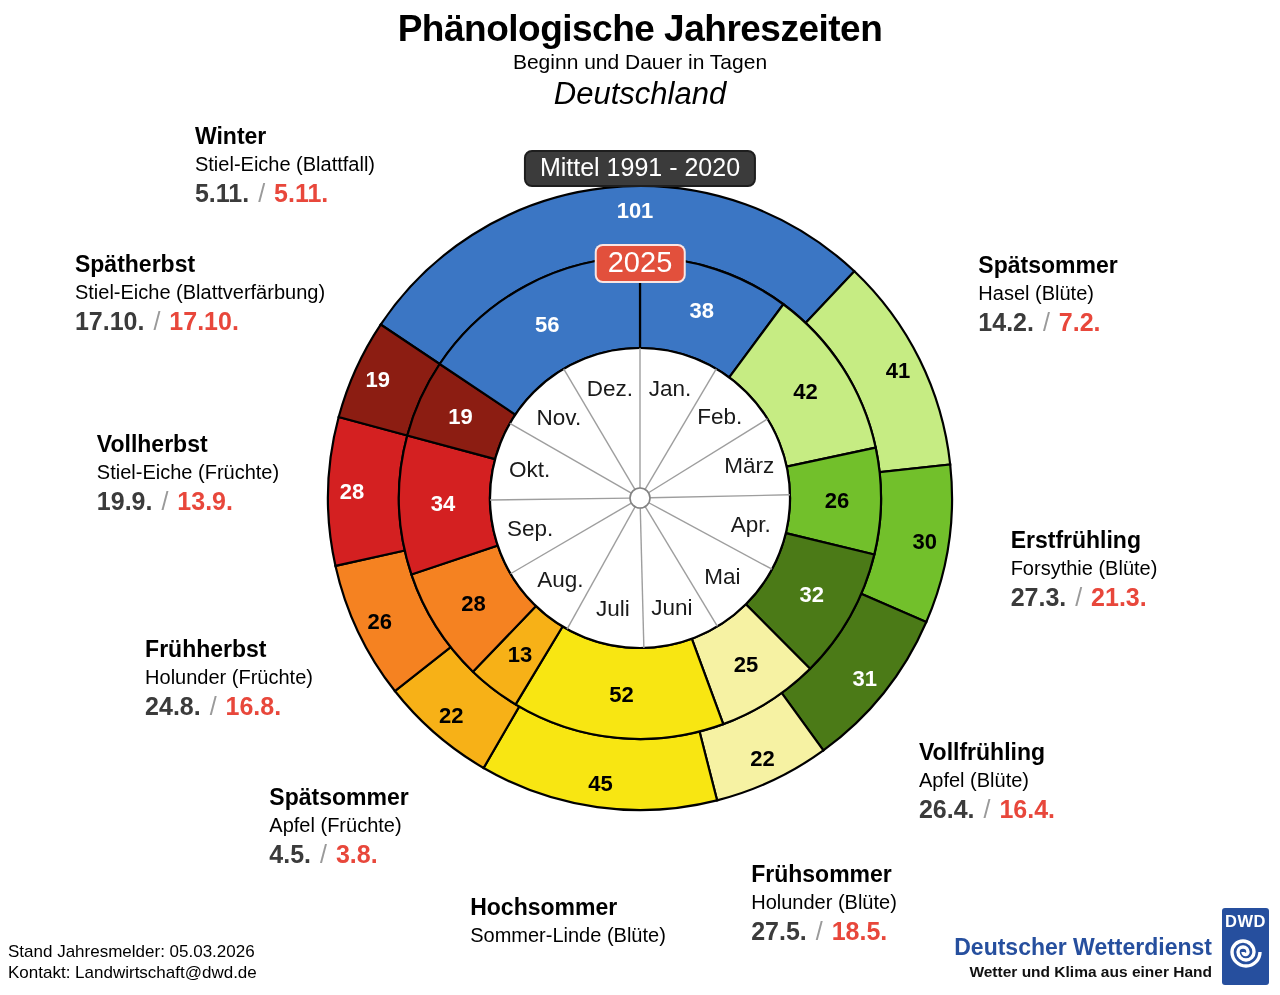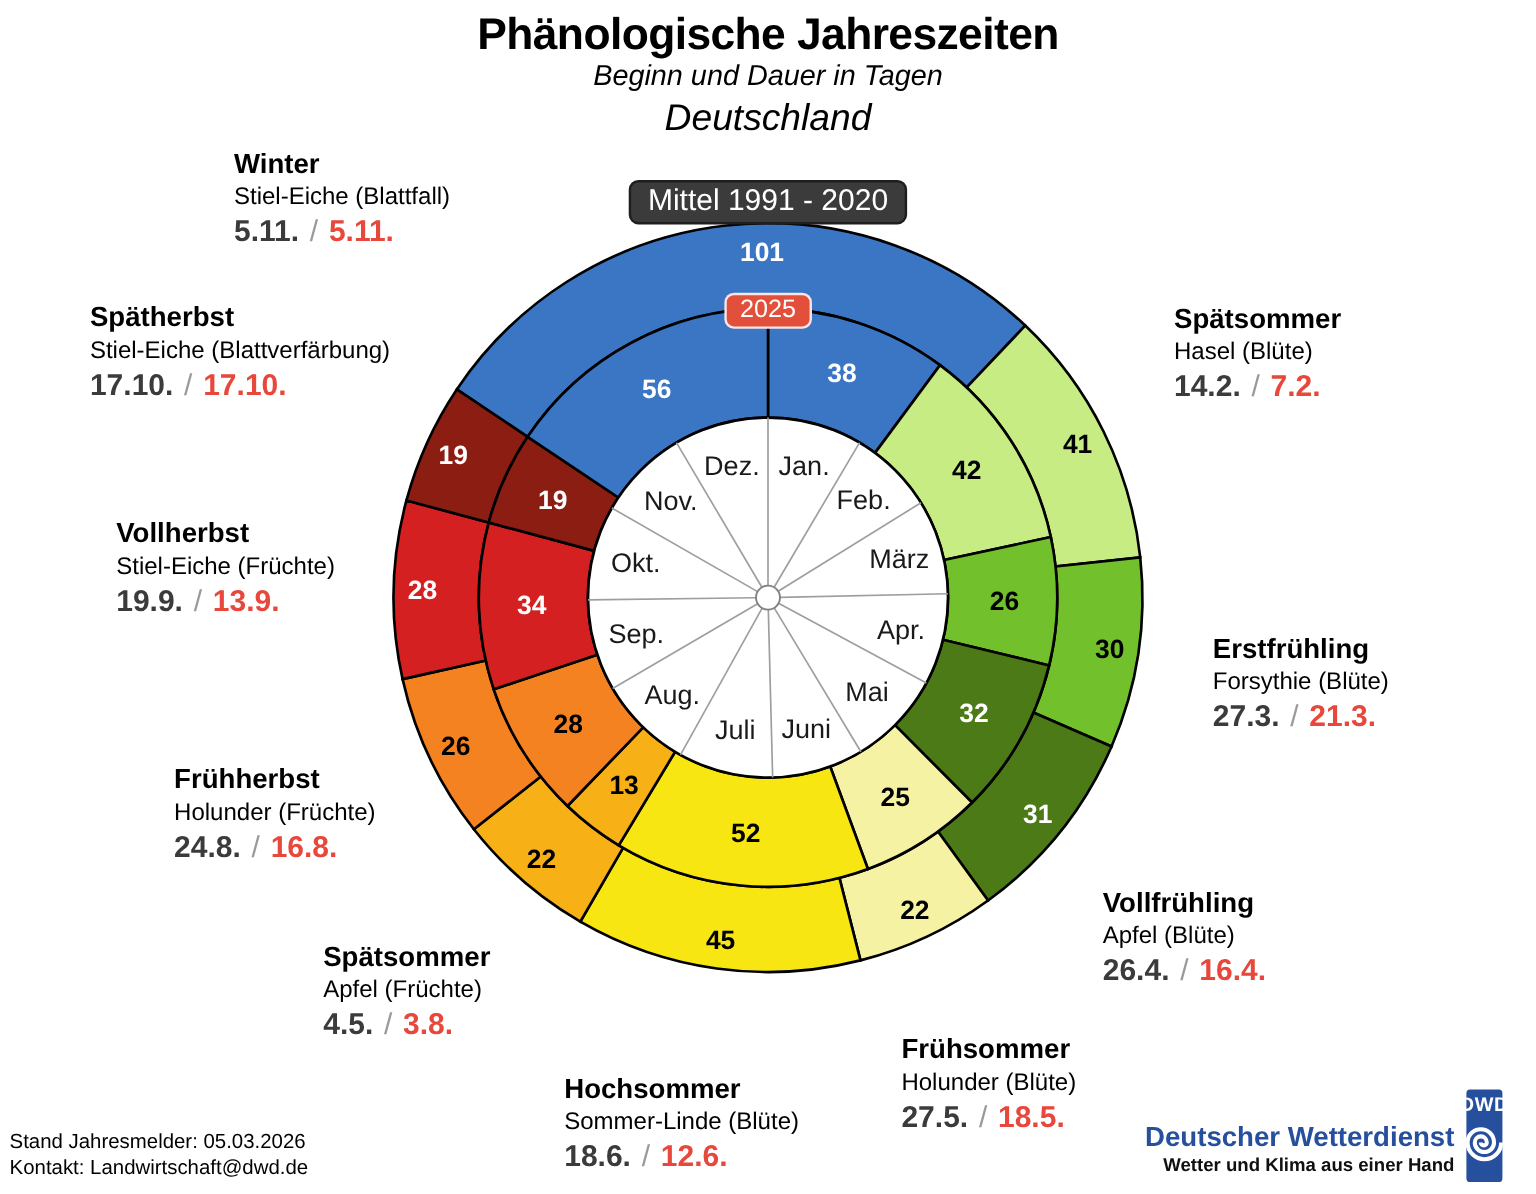--- a/index.html
+++ b/index.html
@@ -2,28 +2,28 @@
 <html><head>
 <meta charset="utf-8">
 <style>
   html,body{margin:0;padding:0;background:#fff;}
   .page{position:relative;width:1280px;height:995px;background:#ffffff;overflow:hidden;
         font-family:"Liberation Sans",sans-serif;color:#000;}
   svg text{font-family:"Liberation Sans",sans-serif;}
 
   .titles{position:absolute;top:8px;left:0;right:0;text-align:center;}
   .t1{font-size:37px;font-weight:bold;line-height:1.12;letter-spacing:-0.5px;}
-  .t2{font-size:24px;line-height:1.22;font-style:italic;}
+  .t2{font-size:21px;line-height:1.22;}
   .t3{font-size:31px;line-height:1.22;font-style:italic;}
 
   .badge-mittel{position:absolute;left:640px;top:150px;transform:translateX(-50%);
     background:#3b3b3b;color:#fff;font-size:25px;padding:1px 14px 3px;border-radius:8px;
     border:2px solid #1e1e1e;white-space:nowrap;z-index:5;}
   .badge-2025{position:absolute;left:640px;top:244px;transform:translateX(-50%);
-    background:#e2503c;color:#fff;font-size:21px;padding:0 11px 2px;border-radius:8px;
+    background:#e2503c;color:#fff;font-size:29px;padding:0 11px 2px;border-radius:8px;
     border:2px solid rgba(255,255,255,0.85);white-space:nowrap;z-index:5;}
 
   .chart{position:absolute;left:0;top:0;z-index:1;}
 
   .season{position:absolute;transform:translateX(-50%);text-align:left;white-space:nowrap;z-index:4;}
   .s-name{font-size:23px;font-weight:bold;line-height:1.2;}
   .s-plant{font-size:20px;line-height:1.3;}
   .s-dates{font-size:25px;font-weight:bold;line-height:1.28;}
   .d-m{color:#3b3b3b;}
   .d-sep{color:#9a9a9a;font-weight:normal;padding:0 2px;}
@@ -38,21 +38,21 @@
   .pos-fruehherbst{left:229px;top:636px;}
   .pos-vollherbst{left:188px;top:431px;}
   .pos-spaetherbst{left:200px;top:251px;}
   .pos-winter{left:285px;top:123px;}
 
   .footer{position:absolute;left:8px;top:941px;font-size:17px;line-height:1.25;z-index:4;}
 
   .brand-text{position:absolute;right:68px;top:935px;text-align:right;z-index:4;}
   .brand-name{font-size:23px;font-weight:bold;color:#264f9e;line-height:1.1;}
   .brand-tag{font-size:15.5px;font-weight:bold;color:#101010;margin-top:3px;line-height:1.1;}
-  .brand-logo{position:absolute;left:1222px;top:908px;width:30px;height:77px;background:#264f9e;
+  .brand-logo{position:absolute;left:1222px;top:908px;width:47px;height:77px;background:#264f9e;
     border-radius:3px;display:flex;flex-direction:column;align-items:center;z-index:4;}
   .logo-dwd{color:#fff;font-weight:bold;font-size:16.5px;margin-top:4px;letter-spacing:0.5px;}
 </style>
 </head>
 <body>
 
 <div class="page">
 
   <div class="titles">
     <div class="t1">Phänologische Jahreszeiten</div>
@@ -150,21 +150,20 @@
     <div class="s-dates"><span class="d-m">26.4.</span> <span class="d-sep">/</span> <span class="d-c">16.4.</span></div>
   </div>
   <div class="season pos-fruehsommer">
     <div class="s-name">Frühsommer</div>
     <div class="s-plant">Holunder (Blüte)</div>
     <div class="s-dates"><span class="d-m">27.5.</span> <span class="d-sep">/</span> <span class="d-c">18.5.</span></div>
   </div>
   <div class="season pos-hochsommer">
     <div class="s-name">Hochsommer</div>
     <div class="s-plant">Sommer-Linde (Blüte)</div>
-    <div class="s-dates"><span class="d-m">18.6.</span> <span class="d-sep">/</span> <span class="d-c">12.6.</span></div>
   </div>
   <div class="season pos-spaetsommer">
     <div class="s-name">Spätsommer</div>
     <div class="s-plant">Apfel (Früchte)</div>
     <div class="s-dates"><span class="d-m">4.5.</span> <span class="d-sep">/</span> <span class="d-c">3.8.</span></div>
   </div>
   <div class="season pos-fruehherbst">
     <div class="s-name">Frühherbst</div>
     <div class="s-plant">Holunder (Früchte)</div>
     <div class="s-dates"><span class="d-m">24.8.</span> <span class="d-sep">/</span> <span class="d-c">16.8.</span></div>

